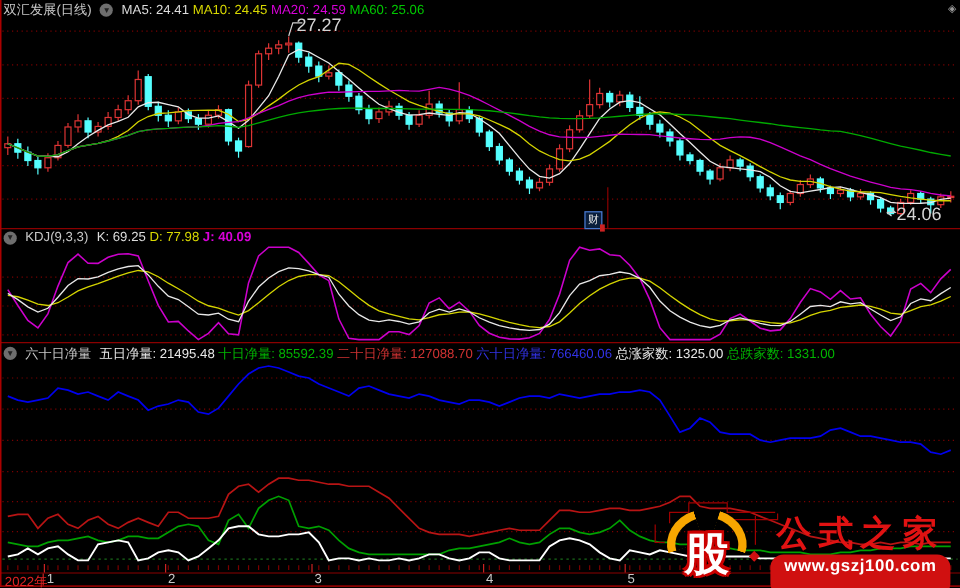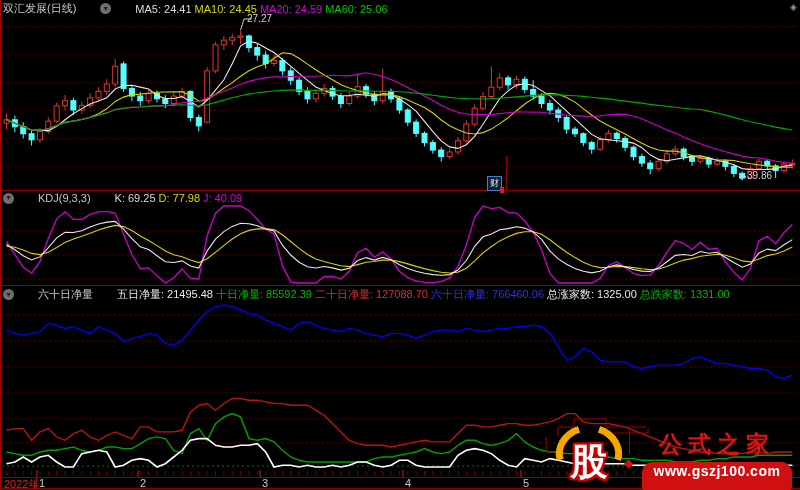--- a/index.html
+++ b/index.html
@@ -1,25 +1,25 @@
 <!DOCTYPE html>
 <html><head>
 <meta charset="utf-8">
 <style>
   html,body{margin:0;padding:0;background:#111;}
   .screen{position:relative;width:800px;height:490px;background:#000;overflow:hidden;
           font-family:"Liberation Sans",sans-serif;}
   #chart{position:absolute;left:0;top:0;z-index:1;}
-  .hdr{position:absolute;left:3px;z-index:3;display:flex;align-items:center;gap:24px;
+  .hdr{position:absolute;left:3px;z-index:3;display:flex;align-items:center;gap:7px;
        font-size:11px;white-space:nowrap;color:#c8c8c8;}
   .hdr .t{color:#c8c8c8;}
   .icon-btn{display:inline-flex;align-items:center;justify-content:center;width:11px;height:11px;
        border-radius:50%;background:#6e6e6e;color:#222;font-size:8px;line-height:1;cursor:pointer;}
   .ind span{margin-right:3px;}
-  .ann{position:absolute;z-index:3;font-size:10px;color:#d4d4d4;}
+  .ann{position:absolute;z-index:3;font-size:15px;color:#d4d4d4;}
   .event-ic{position:absolute;z-index:3;width:13px;height:13px;background:#0a1e3c;border:1px solid #4a7ad0;
        color:#e8e8e8;font-size:9px;line-height:12px;text-align:center;cursor:pointer;}
   .event-ic i{position:absolute;right:-3px;bottom:-3px;width:4px;height:6px;background:#c22;font-style:normal;}
   .axisbar{position:absolute;left:0;top:477px;width:648px;height:13px;z-index:3;font-size:11px;}
   .yr{position:absolute;left:4px;top:0px;color:#dd2222;}
   .mo{position:absolute;top:0px;color:#c8c8c8;}
   .corner{position:absolute;right:3px;top:2px;color:#9a9a9a;font-size:9px;z-index:3;}
   
   .logo{position:absolute;left:548px;top:424px;width:250px;height:64px;z-index:4;}
   .bull{position:absolute;left:6px;top:8px;width:70px;height:56px;}
@@ -27,21 +27,21 @@
         border-radius:100% 0 0 0;}
   .horn.l{left:-2px;top:-2px;transform:rotate(-18deg);}
   .horn.r{right:-2px;top:-2px;transform:scaleX(-1) rotate(-18deg);}
   .bull-char{position:absolute;left:50%;top:54%;transform:translate(-50%,-50%);
         font-size:37px;font-weight:bold;color:#fff;font-family:"Liberation Serif",serif;
         text-shadow:-2px 0 #c00,2px 0 #c00,0 -2px #c00,0 2px #c00,
                     -2px -2px #c00,2px 2px #c00,-2px 2px #c00,2px -2px #c00;}
   .diamond{position:absolute;left:76px;top:32px;color:#d01010;font-size:12px;}
   .divider{position:absolute;left:81px;top:6px;height:24px;border-left:1px solid #a00000;}
   .logo-right{position:absolute;left:90px;top:6px;width:158px;text-align:center;}
-  .site-name{font-family:"Liberation Serif",serif;font-weight:bold;font-size:23px;line-height:30px;
+  .site-name{font-family:"Liberation Serif",serif;font-weight:bold;font-size:29px;line-height:30px;
         color:#e01212;letter-spacing:6px;white-space:nowrap;}
   .site-url{display:inline-block;margin-top:2px;background:#d01010;color:#fff;font-weight:bold;
         font-size:14px;padding:1px 12px 18px;border-radius:11px;letter-spacing:.5px;}
 </style>
 </head>
 <body>
 
 <div class="screen">
 
   <svg id="chart" width="800" height="490">
@@ -379,31 +379,31 @@
 
   <div class="hdr" style="top:1px">
     <span class="t">双汇发展(日线)</span>
     <span class="icon-btn">▾</span>
     <span class="ind-row" id="ind-main"><span class="ind" style="color: rgb(220, 220, 220);"><span>MA5:</span><span>24.41</span></span><span class="ind" style="color: rgb(216, 216, 0);"><span>MA10:</span><span>24.45</span></span><span class="ind" style="color: rgb(216, 0, 216);"><span>MA20:</span><span>24.59</span></span><span class="ind" style="color: rgb(0, 200, 0);"><span>MA60:</span><span>25.06</span></span></span>
   </div>
 
   <div class="hdr" style="top:192px">
     <span class="icon-btn">▾</span>
     <span class="t">KDJ(9,3,3)</span>
-    <span class="ind-row" id="ind-kdj"><span class="ind" style="color: rgb(220, 220, 220);"><span>K:</span><span>69.25</span></span><span class="ind" style="color: rgb(216, 216, 0);"><span>D:</span><span>77.98</span></span><span class="ind" style="color: rgb(216, 0, 216);"><span>J:</span><span>40.09</span></span></span>
+    <span class="ind-row" id="ind-kdj"><span class="ind" style="color: rgb(220, 220, 220);"><span>K:</span><span>69.25</span></span><span class="ind" style="color: rgb(216, 216, 0);"><span>D:</span><span>77.98</span></span><span class="ind" style="color: rgb(216, 0, 216); font-weight: bold;"><span>J:</span><span>40.09</span></span></span>
   </div>
 
   <div class="hdr" style="top:287px">
     <span class="icon-btn">▾</span>
     <span class="t">六十日净量</span>
     <span class="ind-row" id="ind-funds"><span class="ind" style="color: rgb(232, 232, 232);"><span>五日净量:</span><span>21495.48</span></span><span class="ind" style="color: rgb(0, 180, 0);"><span>十日净量:</span><span>85592.39</span></span><span class="ind" style="color: rgb(208, 50, 50);"><span>二十日净量:</span><span>127088.70</span></span><span class="ind" style="color: rgb(50, 50, 230);"><span>六十日净量:</span><span>766460.06</span></span><span class="ind" style="color: rgb(232, 232, 232);"><span>总涨家数:</span><span>1325.00</span></span><span class="ind" style="color: rgb(0, 180, 0);"><span>总跌家数:</span><span>1331.00</span></span></span>
   </div>
 
   <div class="ann" style="left:247px;top:13px">27.27</div>
-  <div class="ann" style="left:747px;top:170px">39.86</div>
+  <div class="ann" style="left:747px;top:170px">24.06</div>
   <div class="event-ic" style="left:487px;top:176px"><span>财</span><i></i></div>
   <div class="corner">◈</div>
 
   <div class="axisbar">
     <span class="yr">2022年</span>
     <span id="months"><span class="mo" style="left: 39px;">1</span><span class="mo" style="left: 140px;">2</span><span class="mo" style="left: 262px;">3</span><span class="mo" style="left: 405px;">4</span><span class="mo" style="left: 523px;">5</span></span>
   </div>
 
   <div class="logo">
     <div class="bull">

